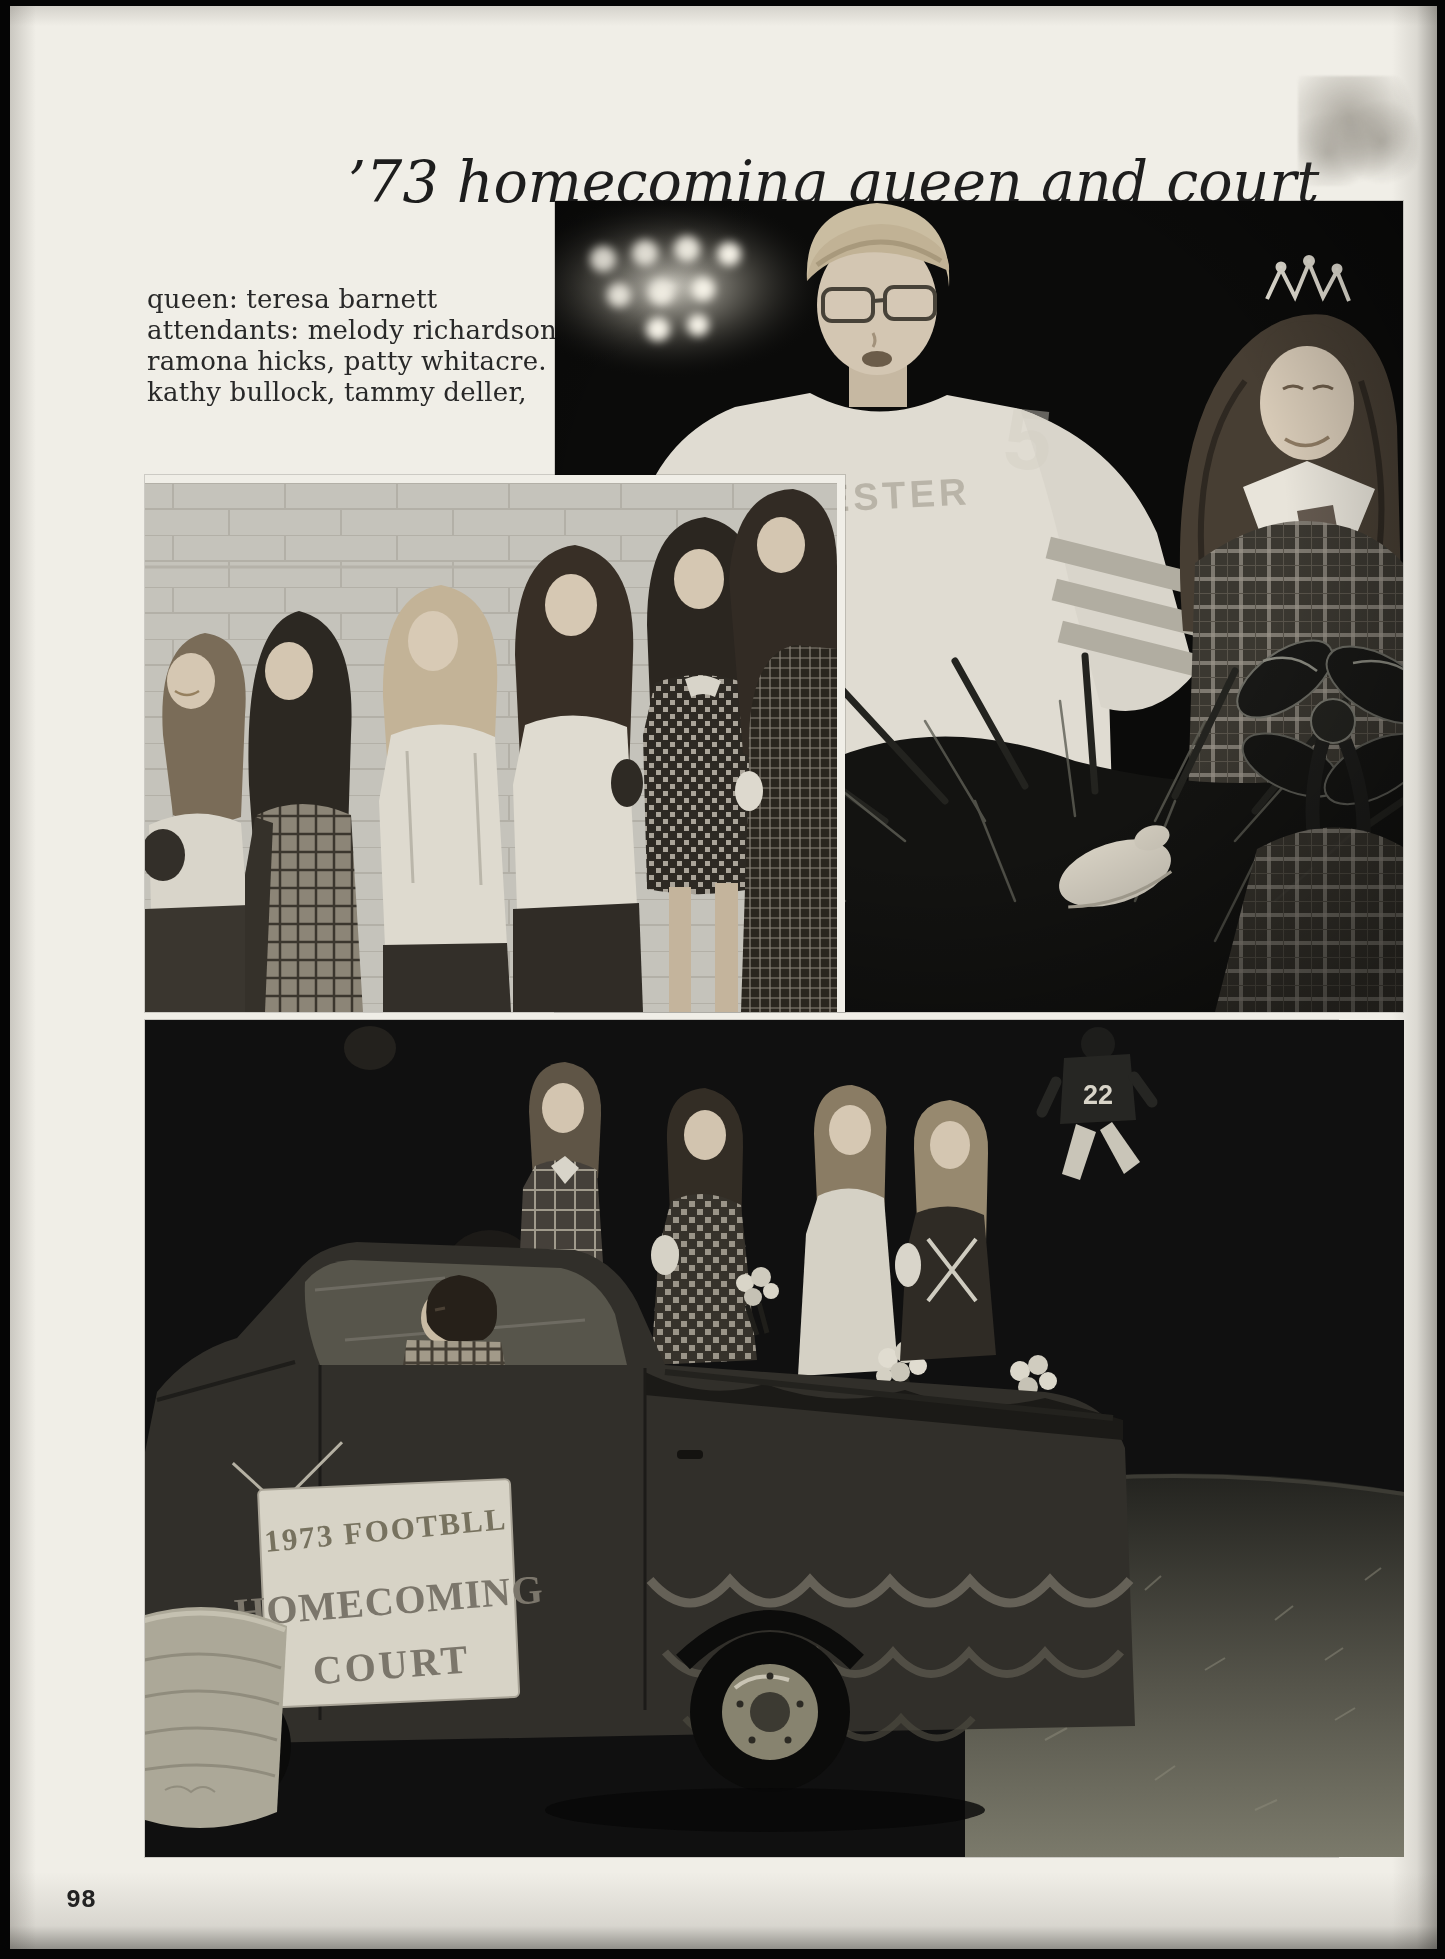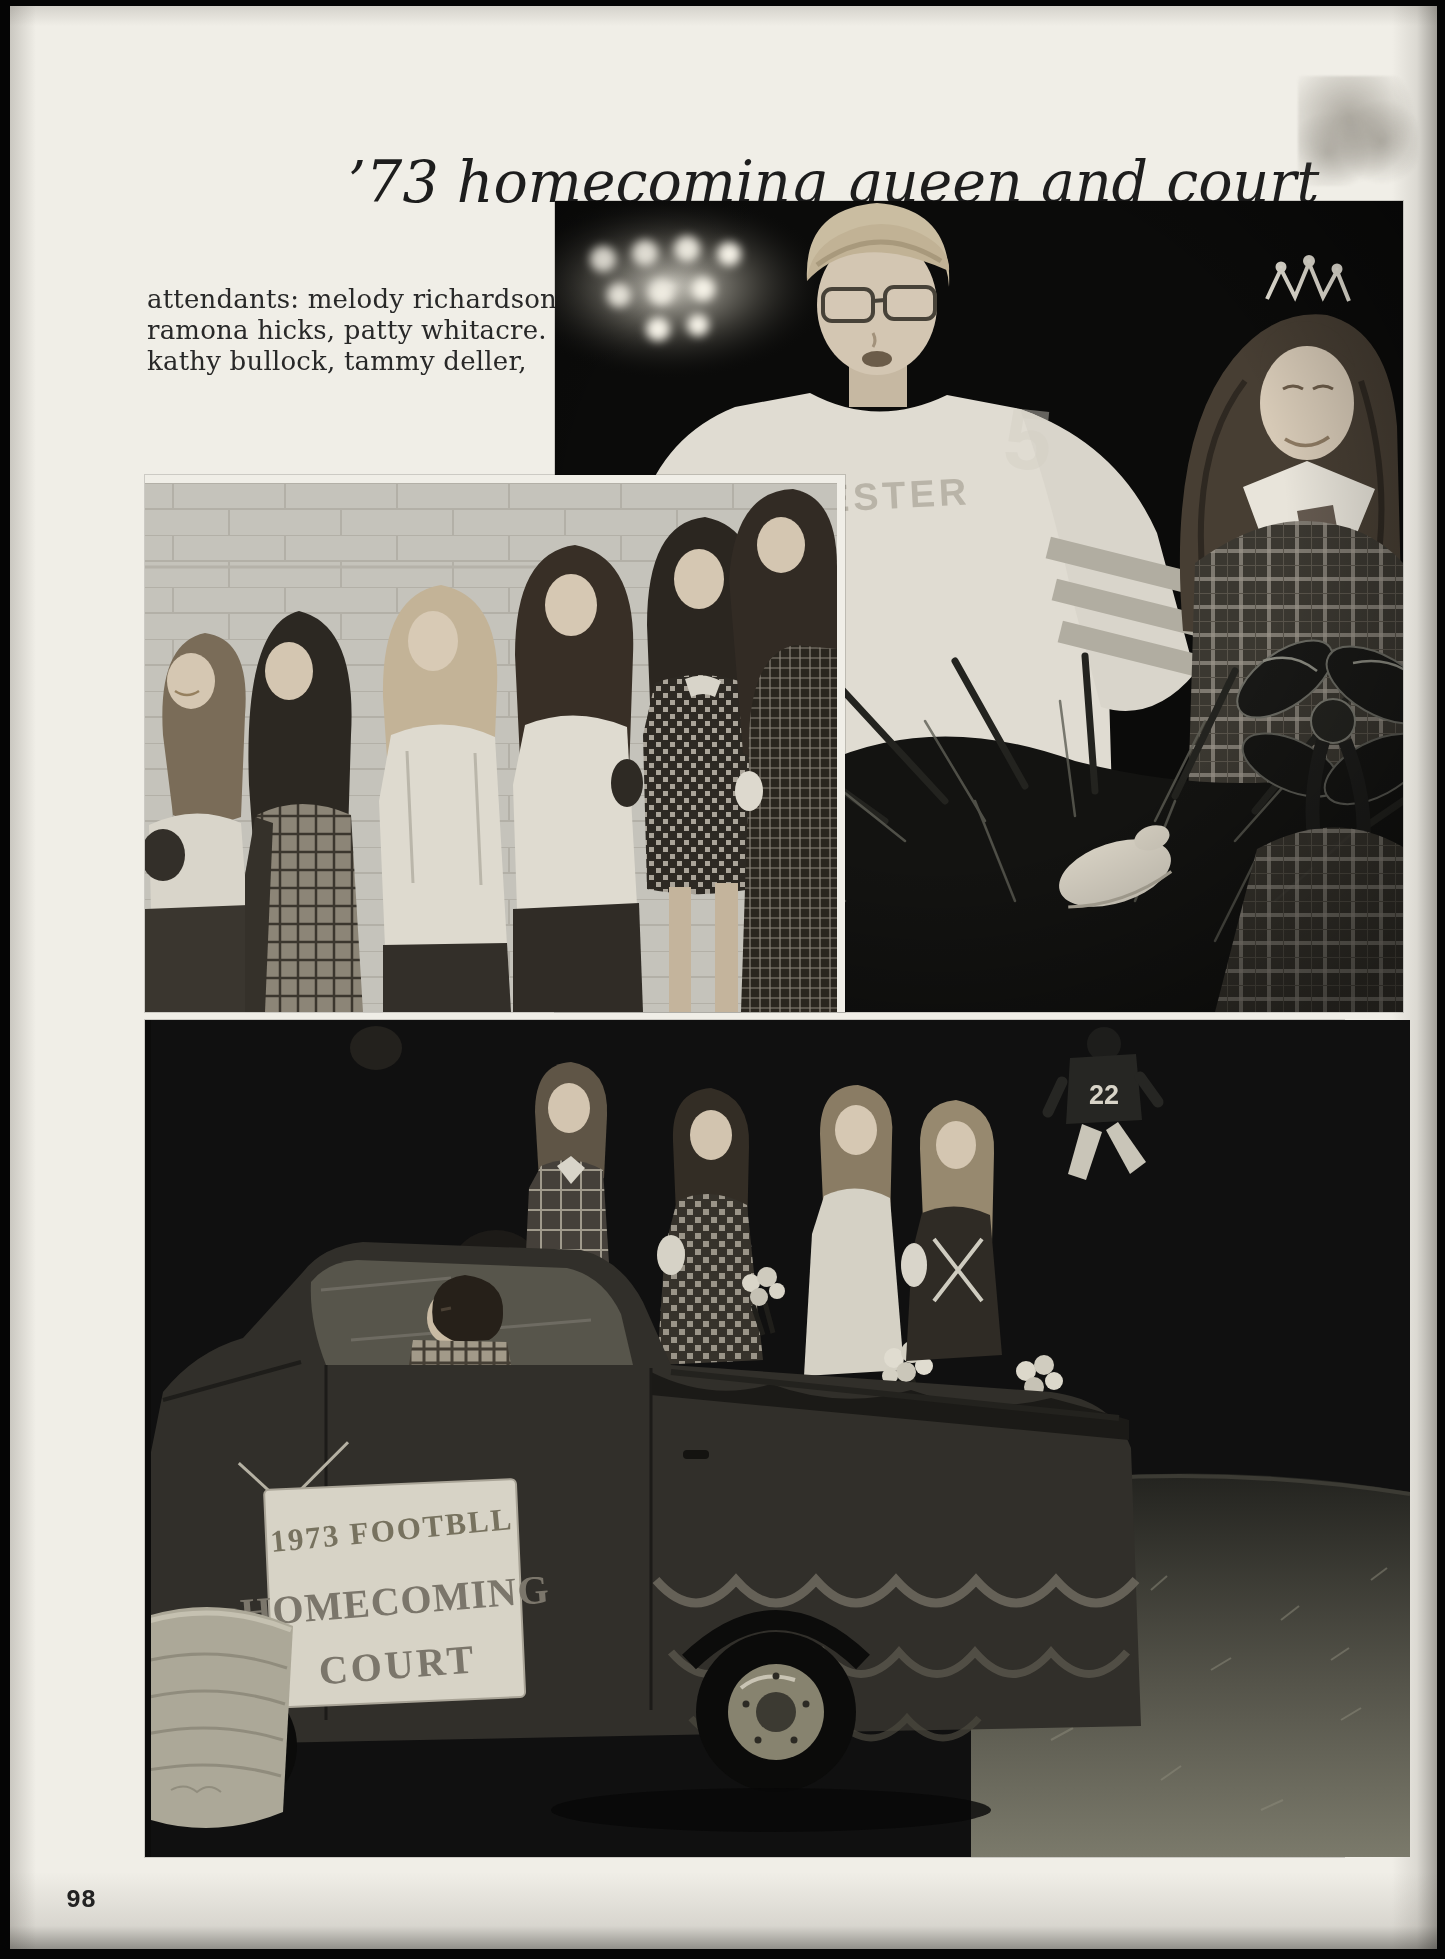--- a/index.html
+++ b/index.html
@@ -42,30 +42,31 @@
   .caption p{margin:0;}
   .pageno{
     position:absolute;left:66px;top:1886px;
     font-family:Liberation Mono, monospace;font-weight:bold;font-size:25px;color:#222;
   }
   .photo{position:absolute;background:#0c0c0b;box-shadow:0 0 0 1px rgba(0,0,0,.15);}
   .photo svg{display:block;}
   #photo-queen{left:555px;top:201px;width:848px;height:811px;z-index:2;}
   #photo-lineup{left:145px;top:475px;width:700px;height:537px;z-index:3;
     border-top:8px solid #f0eee7;border-right:8px solid #f0eee7;box-sizing:border-box;background:#d8d5cd;}
-  #photo-parade{left:145px;top:1020px;width:1193px;height:837px;z-index:2;padding-left:6px;}
+  #photo-parade{left:145px;top:1020px;width:1193px;height:837px;z-index:2;}
 </style>
 </head>
 <body>
 
 <div class="page"></div>
 
 <h1 class="title">’73 homecoming queen and court</h1>
 
 <div class="caption">
+  <p>queen: teresa barnett</p>
   <p>attendants: melody richardson,</p>
   <p>ramona hicks, patty whitacre.</p>
   <p>kathy bullock, tammy deller,</p>
 </div>
 
 <div class="photo" id="photo-queen">
 <svg width="848" height="811" viewBox="0 0 848 811" xmlns="http://www.w3.org/2000/svg">
   <defs>
     <radialGradient id="q-glow" cx="50%" cy="50%" r="50%">
       <stop offset="0%" stop-color="#efece1" stop-opacity=".85"></stop>

